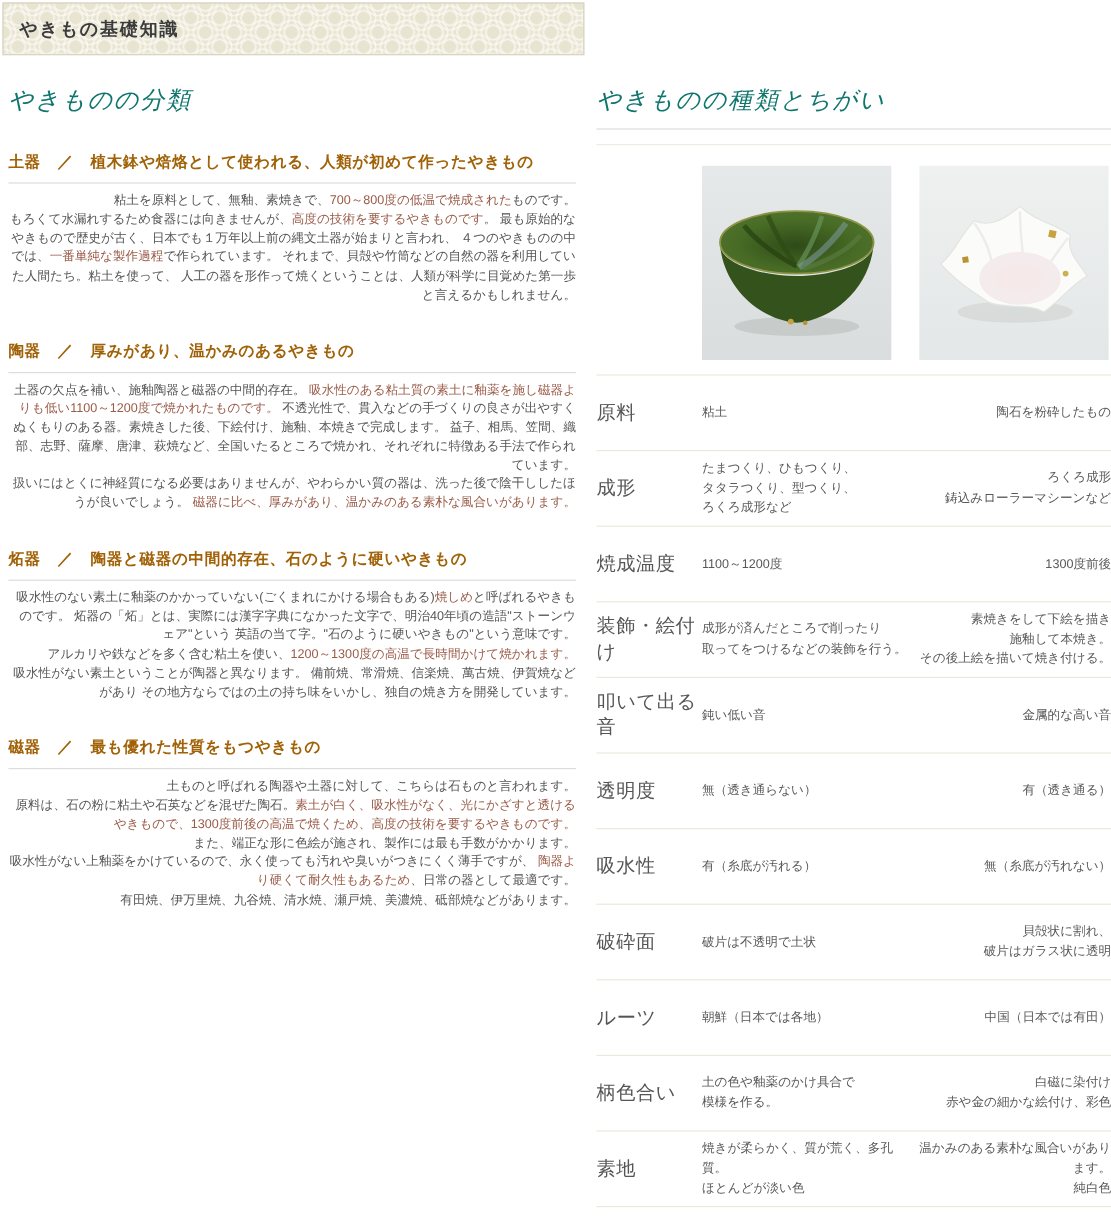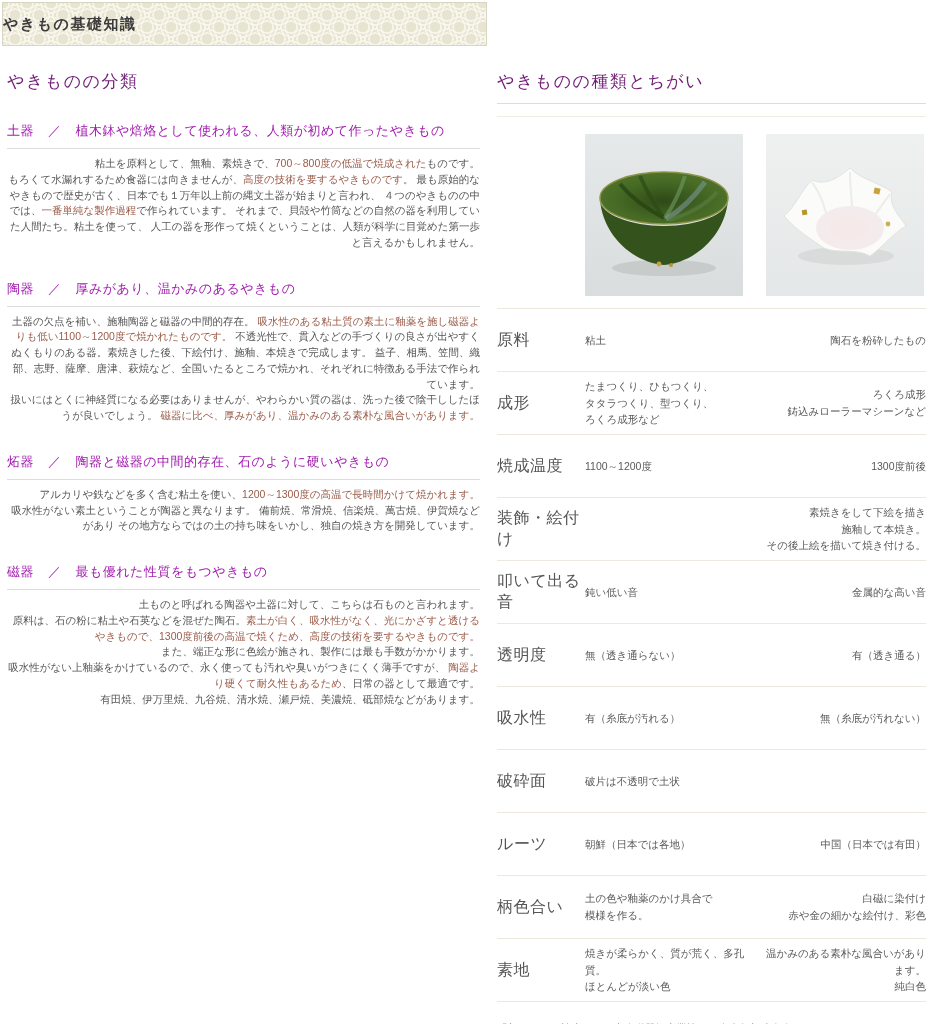--- a/index.html
+++ b/index.html
@@ -13,29 +13,29 @@
     background-color:#e8e4d2;
     background-image:
       radial-gradient(circle, rgba(250,248,240,0) 5px, rgba(250,248,240,.85) 5.5px, rgba(250,248,240,.85) 6.5px, rgba(250,248,240,0) 7px,
                       rgba(250,248,240,0) 9px, rgba(250,248,240,.85) 9.5px, rgba(250,248,240,.85) 10.5px, rgba(250,248,240,0) 11px),
       radial-gradient(circle, rgba(250,248,240,0) 5px, rgba(250,248,240,.85) 5.5px, rgba(250,248,240,.85) 6.5px, rgba(250,248,240,0) 7px,
                       rgba(250,248,240,0) 9px, rgba(250,248,240,.85) 9.5px, rgba(250,248,240,.85) 10.5px, rgba(250,248,240,0) 11px);
     background-size:24px 24px;
     background-position:0 0,12px 12px;
     display:flex;align-items:center;
   }
-  .banner-title{font-size:15px;font-weight:bold;color:#3b3b3b;letter-spacing:1.5px;}
+  .banner-title{font-size:15px;font-weight:bold;color:#3b3b3b;padding-left:13px;letter-spacing:1.5px;}
 
   .col-left{position:absolute;left:7px;top:62px;width:473px;}
   .col-right{position:absolute;left:497px;top:62px;width:429px;}
 
-  .col-title{font-size:17px;font-weight:normal;color:#701a75;margin:8px 0 0 0;letter-spacing:1.5px;}
+  .col-title{font-size:20px;font-weight:normal;color:#0f766e;margin:8px 0 0 0;letter-spacing:1.5px;font-style:italic;}
 
   .entry{margin-top:29px;}
-  .entry-head{font-size:13px;color:#a21caf;letter-spacing:.5px;}
+  .entry-head{font-size:13px;color:#a16207;letter-spacing:.5px;font-weight:bold;}
   .entry-head .slash{margin:0 14px;}
   .head-rule{border:none;border-top:1px solid #ddd;margin:8px 0 7px 0;height:0;}
   .entry-body{font-size:10.5px;line-height:1.5;color:#555;}
   .entry-body p{margin:0;word-break:break-all;text-align:right;}
   .hl{color:#9a5b48;}
 
   .title-rule-1{border:none;border-top:1px solid #ddd;margin:10px 0 0 0;height:0;}
   .title-rule-2{border:none;border-top:1px solid #efece4;margin:12px 0 0 0;height:0;}
 
   .photos{display:flex;gap:23px;margin:17px 0 0 88px;}
@@ -82,20 +82,21 @@
           <p><span>扱いにはとくに神経質になる必要はありませんが、やわらかい質の器は、洗った後で陰干ししたほうが良いでしょう。 </span><span class="hl">磁器に比べ、厚みがあり、温かみのある素朴な風合いがあります。</span></p>
         </div>
     </div>
 
     <div class="entry">
       <div class="entry-head">
         <span>炻器</span><span class="slash">／</span><span>陶器と磁器の中間的存在、石のように硬いやきもの</span>
       </div>
       <hr class="head-rule">
       <div class="entry-body">
+          <p><span>吸水性のない素土に釉薬のかかっていない(ごくまれにかける場合もある)</span><span class="hl">焼しめ</span><span>と呼ばれるやきものです。 炻器の「炻」とは、実際には漢字字典になかった文字で、明治40年頃の造語"ストーンウェア"という 英語の当て字。"石のように硬いやきもの"という意味です。</span></p>
           <p><span>アルカリや鉄などを多く含む粘土を使い、</span><span class="hl">1200～1300度の高温で長時間かけて焼かれます。</span></p>
           <p><span>吸水性がない素土ということが陶器と異なります。 備前焼、常滑焼、信楽焼、萬古焼、伊賀焼などがあり その地方ならではの土の持ち味をいかし、独自の焼き方を開発しています。</span></p>
         </div>
     </div>
 
     <div class="entry">
       <div class="entry-head">
         <span>磁器</span><span class="slash">／</span><span>最も優れた性質をもつやきもの</span>
       </div>
       <hr class="head-rule">
@@ -174,20 +175,22 @@
         <div class="cell-b">ろくろ成形
 鋳込みローラーマシーンなど</div>
       </div>
         <div class="cmp-row">
         <div class="cell-label">焼成温度</div>
         <div class="cell-a">1100～1200度</div>
         <div class="cell-b">1300度前後</div>
       </div>
         <div class="cmp-row">
         <div class="cell-label">装飾・絵付け</div>
+        <div class="cell-a">成形が済んだところで削ったり
+取ってをつけるなどの装飾を行う。</div>
         <div class="cell-b">素焼きをして下絵を描き
 施釉して本焼き。
 その後上絵を描いて焼き付ける。</div>
       </div>
         <div class="cmp-row">
         <div class="cell-label">叩いて出る音</div>
         <div class="cell-a">鈍い低い音</div>
         <div class="cell-b">金属的な高い音</div>
       </div>
         <div class="cmp-row">
@@ -196,20 +199,22 @@
         <div class="cell-b">有（透き通る）</div>
       </div>
         <div class="cmp-row">
         <div class="cell-label">吸水性</div>
         <div class="cell-a">有（糸底が汚れる）</div>
         <div class="cell-b">無（糸底が汚れない）</div>
       </div>
         <div class="cmp-row">
         <div class="cell-label">破砕面</div>
         <div class="cell-a">破片は不透明で土状</div>
+        <div class="cell-b">貝殻状に割れ、
+破片はガラス状に透明</div>
       </div>
         <div class="cmp-row">
         <div class="cell-label">ルーツ</div>
         <div class="cell-a">朝鮮（日本では各地）</div>
         <div class="cell-b">中国（日本では有田）</div>
       </div>
         <div class="cmp-row">
         <div class="cell-label">柄色合い</div>
         <div class="cell-a">土の色や釉薬のかけ具合で
 模様を作る。</div>

